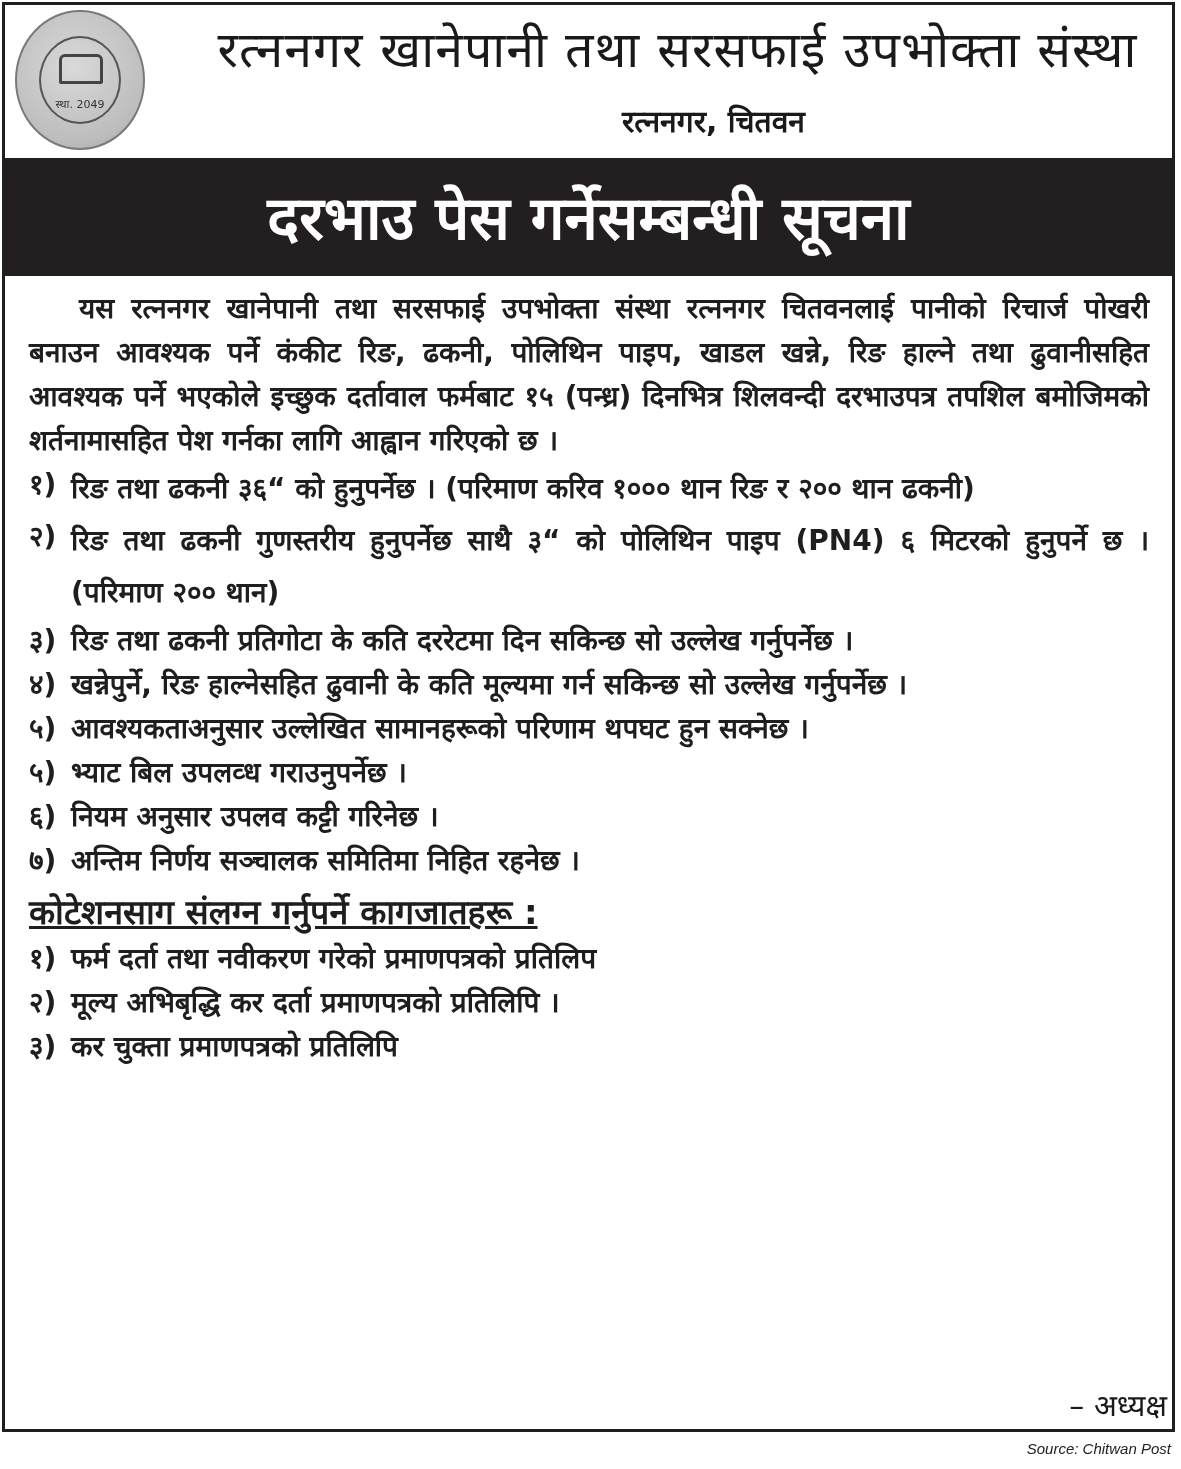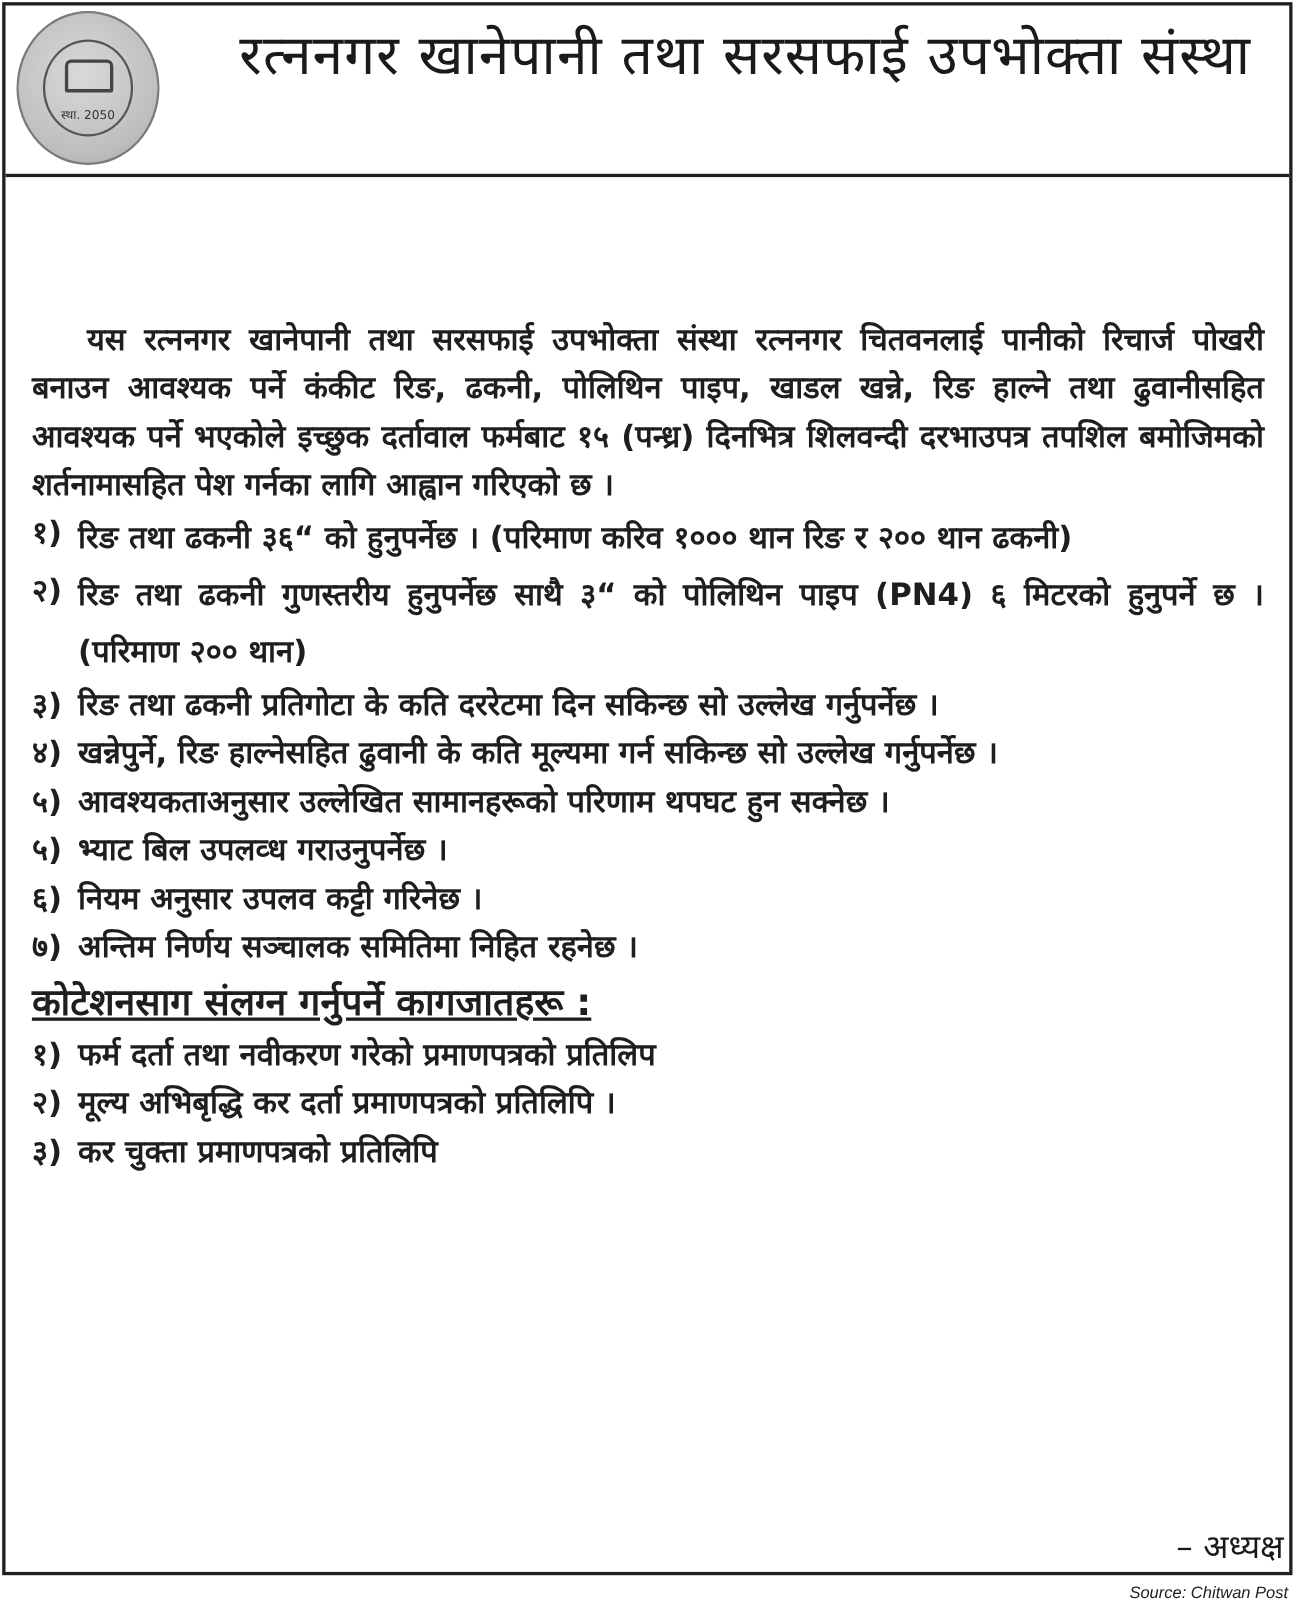--- a/index.html
+++ b/index.html
@@ -42,26 +42,30 @@
 <body>
 
 <div class="wm" style="left:120px; top:620px;">Suchana</div>
 
 <div class="frame">
 
   <div class="header">
     <div class="logo">
       <div class="logo-inner">
         <div class="logo-tap"></div>
-        <div class="logo-year">स्था. 2050</div>
+        <div class="logo-year">स्था. 2049</div>
       </div>
     </div>
     <div class="org-name">रत्ननगर खानेपानी तथा सरसफाई उपभोक्ता संस्था</div>
+    <div class="org-loc">रत्ननगर, चितवन</div>
   </div>
 
+  <div class="banner">
+    <span>दरभाउ पेस गर्नेसम्बन्धी सूचना</span>
+  </div>
 
   <div class="body">
     <p class="para">यस रत्ननगर खानेपानी तथा सरसफाई उपभोक्ता संस्था रत्ननगर चितवनलाई पानीको रिचार्ज पोखरी बनाउन आवश्यक पर्ने कंकीट रिङ, ढकनी, पोलिथिन पाइप, खाडल खन्ने, रिङ हाल्ने तथा ढुवानीसहित आवश्यक पर्ने भएकोले इच्छुक दर्तावाल फर्मबाट १५ (पन्ध्र) दिनभित्र शिलवन्दी दरभाउपत्र तपशिल बमोजिमको शर्तनामासहित पेश गर्नका लागि आह्वान गरिएको छ ।</p>
 
 
     <div class="item wrap">
       <span class="num">१)</span>
       <span class="txt">रिङ तथा ढकनी ३६“ को हुनुपर्नेछ । (परिमाण करिव १००० थान रिङ र २०० थान ढकनी)</span>
     </div>
     <div class="item wrap">

